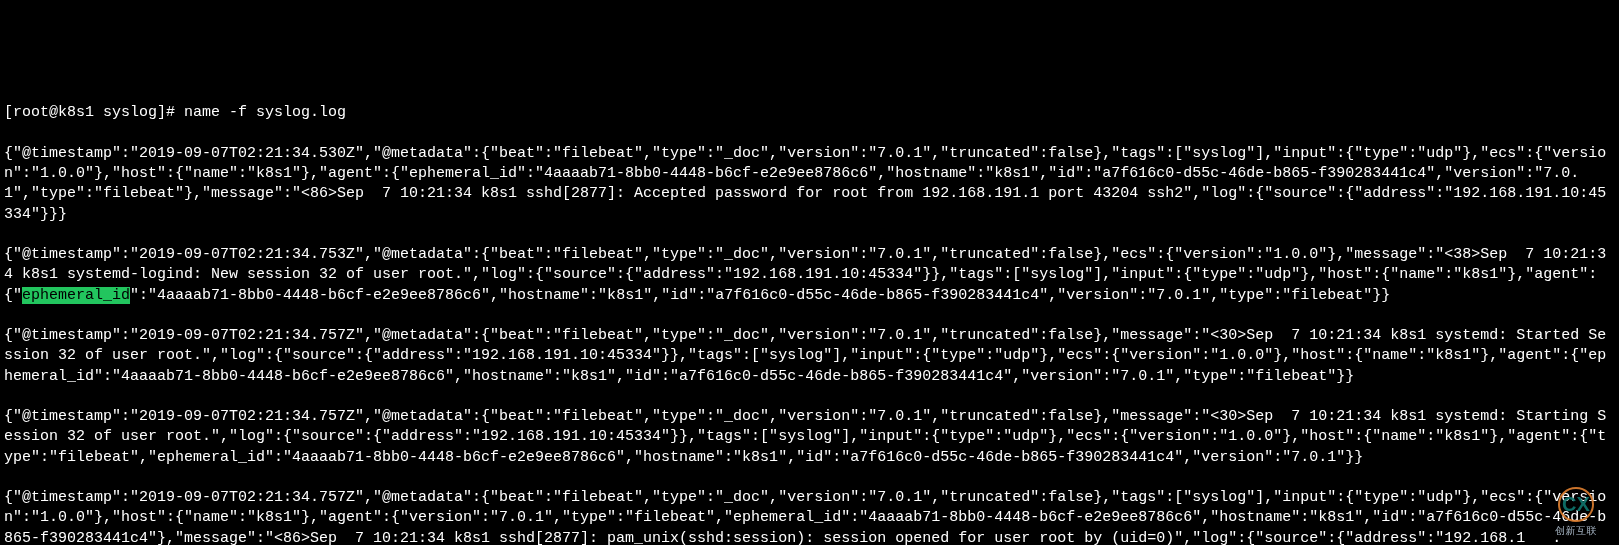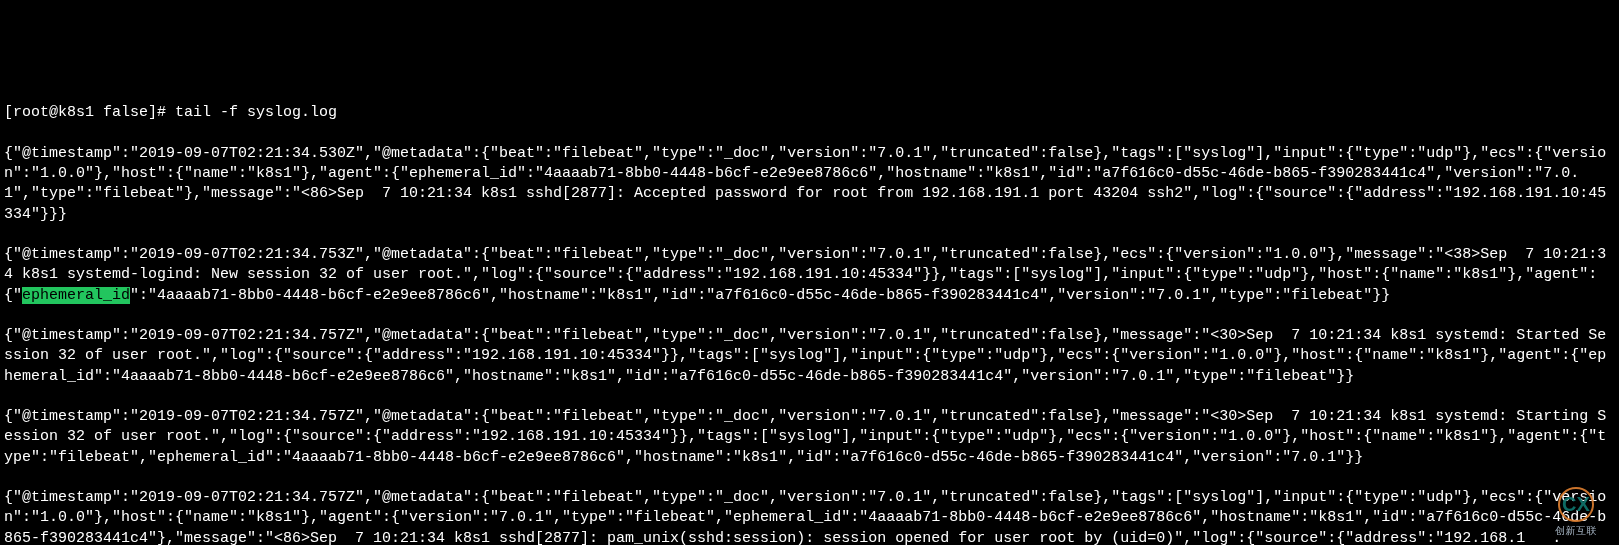--- a/index.html
+++ b/index.html
@@ -63,21 +63,21 @@
     font-family: sans-serif;
     letter-spacing: 0.5px;
   }
 </style>
 </head>
 <body>
 
 
 
 <div class="terminal">
-<span class="line">[root@k8s1 false]# tail -f syslog.log</span>
+<span class="line">[root@k8s1 syslog]# name -f syslog.log</span>
 <span class="line">{"@timestamp":"2019-09-07T02:21:34.530Z","@metadata":{"beat":"filebeat","type":"_doc","version":"7.0.1","truncated":false},"tags":["syslog"],"input":{"type":"udp"},"ecs":{"version":"1.0.0"},"host":{"name":"k8s1"},"agent":{"ephemeral_id":"4aaaab71-8bb0-4448-b6cf-e2e9ee8786c6","hostname":"k8s1","id":"a7f616c0-d55c-46de-b865-f390283441c4","version":"7.0.1","type":"filebeat"},"message":"&lt;86&gt;Sep  7 10:21:34 k8s1 sshd[2877]: Accepted password for root from 192.168.191.1 port 43204 ssh2","log":{"source":{"address":"192.168.191.10:45334"}}}</span>
 <span class="line"><span>{"@timestamp":"2019-09-07T02:21:34.753Z","@metadata":{"beat":"filebeat","type":"_doc","version":"7.0.1","truncated":false},"ecs":{"version":"1.0.0"},"message":"&lt;38&gt;Sep  7 10:21:34 k8s1 systemd-logind: New session 32 of user root.","log":{"source":{"address":"192.168.191.10:45334"}},"tags":["syslog"],"input":{"type":"udp"},"host":{"name":"k8s1"},"agent":{"</span><span class="highlight">ephemeral_id</span><span>":"4aaaab71-8bb0-4448-b6cf-e2e9ee8786c6","hostname":"k8s1","id":"a7f616c0-d55c-46de-b865-f390283441c4","version":"7.0.1","type":"filebeat"}}</span></span>
 <span class="line">{"@timestamp":"2019-09-07T02:21:34.757Z","@metadata":{"beat":"filebeat","type":"_doc","version":"7.0.1","truncated":false},"message":"&lt;30&gt;Sep  7 10:21:34 k8s1 systemd: Started Session 32 of user root.","log":{"source":{"address":"192.168.191.10:45334"}},"tags":["syslog"],"input":{"type":"udp"},"ecs":{"version":"1.0.0"},"host":{"name":"k8s1"},"agent":{"ephemeral_id":"4aaaab71-8bb0-4448-b6cf-e2e9ee8786c6","hostname":"k8s1","id":"a7f616c0-d55c-46de-b865-f390283441c4","version":"7.0.1","type":"filebeat"}}</span>
 <span class="line">{"@timestamp":"2019-09-07T02:21:34.757Z","@metadata":{"beat":"filebeat","type":"_doc","version":"7.0.1","truncated":false},"message":"&lt;30&gt;Sep  7 10:21:34 k8s1 systemd: Starting Session 32 of user root.","log":{"source":{"address":"192.168.191.10:45334"}},"tags":["syslog"],"input":{"type":"udp"},"ecs":{"version":"1.0.0"},"host":{"name":"k8s1"},"agent":{"type":"filebeat","ephemeral_id":"4aaaab71-8bb0-4448-b6cf-e2e9ee8786c6","hostname":"k8s1","id":"a7f616c0-d55c-46de-b865-f390283441c4","version":"7.0.1"}}</span>
 <span class="line">{"@timestamp":"2019-09-07T02:21:34.757Z","@metadata":{"beat":"filebeat","type":"_doc","version":"7.0.1","truncated":false},"tags":["syslog"],"input":{"type":"udp"},"ecs":{"version":"1.0.0"},"host":{"name":"k8s1"},"agent":{"version":"7.0.1","type":"filebeat","ephemeral_id":"4aaaab71-8bb0-4448-b6cf-e2e9ee8786c6","hostname":"k8s1","id":"a7f616c0-d55c-46de-b865-f390283441c4"},"message":"&lt;86&gt;Sep  7 10:21:34 k8s1 sshd[2877]: pam_unix(sshd:session): session opened for user root by (uid=0)","log":{"source":{"address":"192.168.1   .  "}}}</span>
 </div>
 
 <div class="watermark">
   <div class="circle">CX</div>
   <div class="text">创新互联</div>

